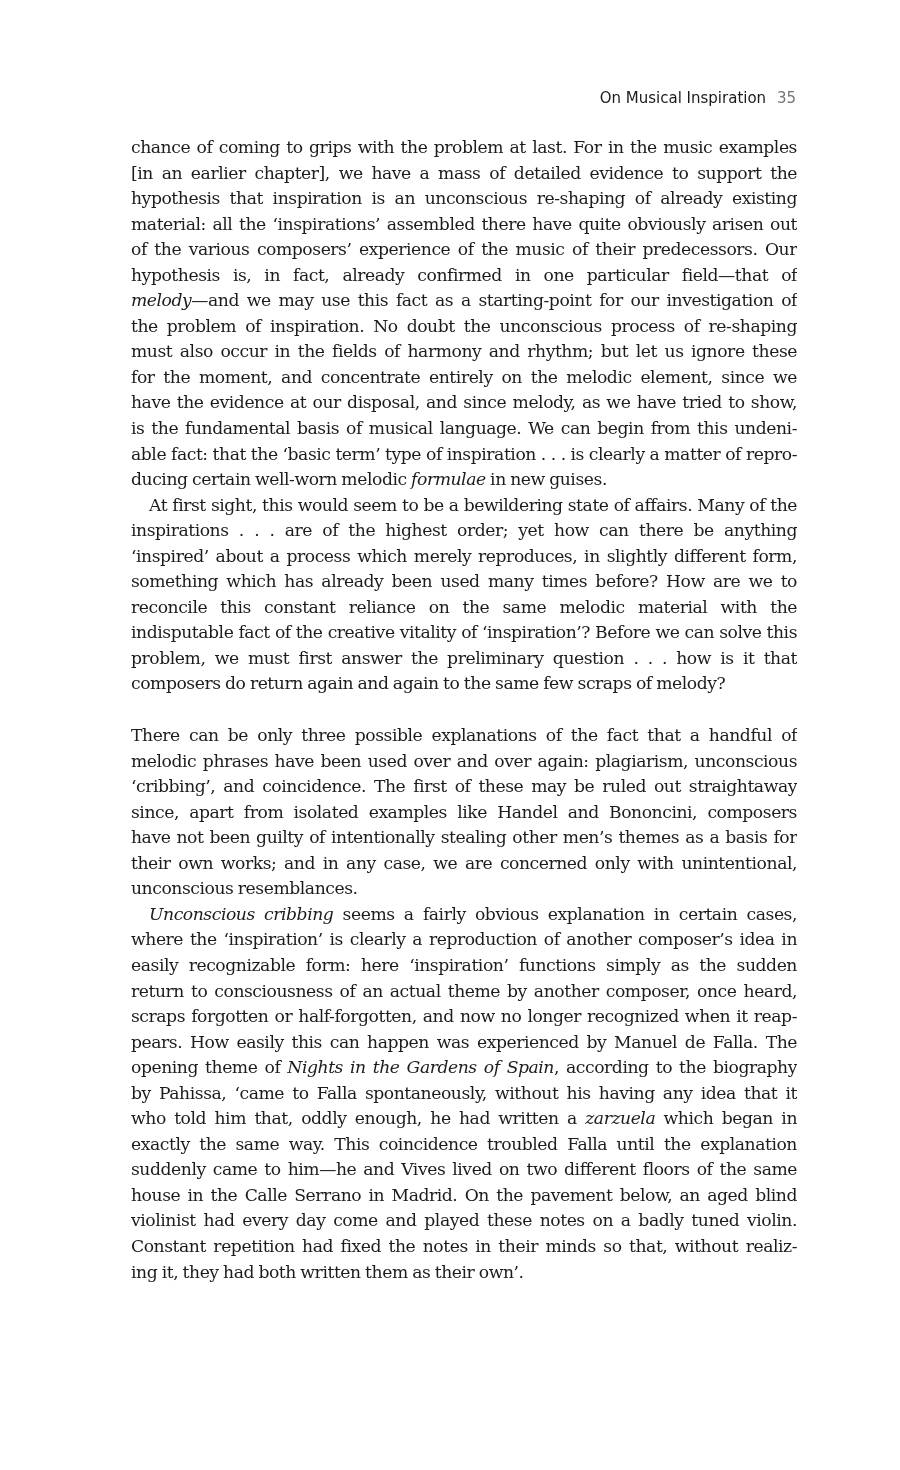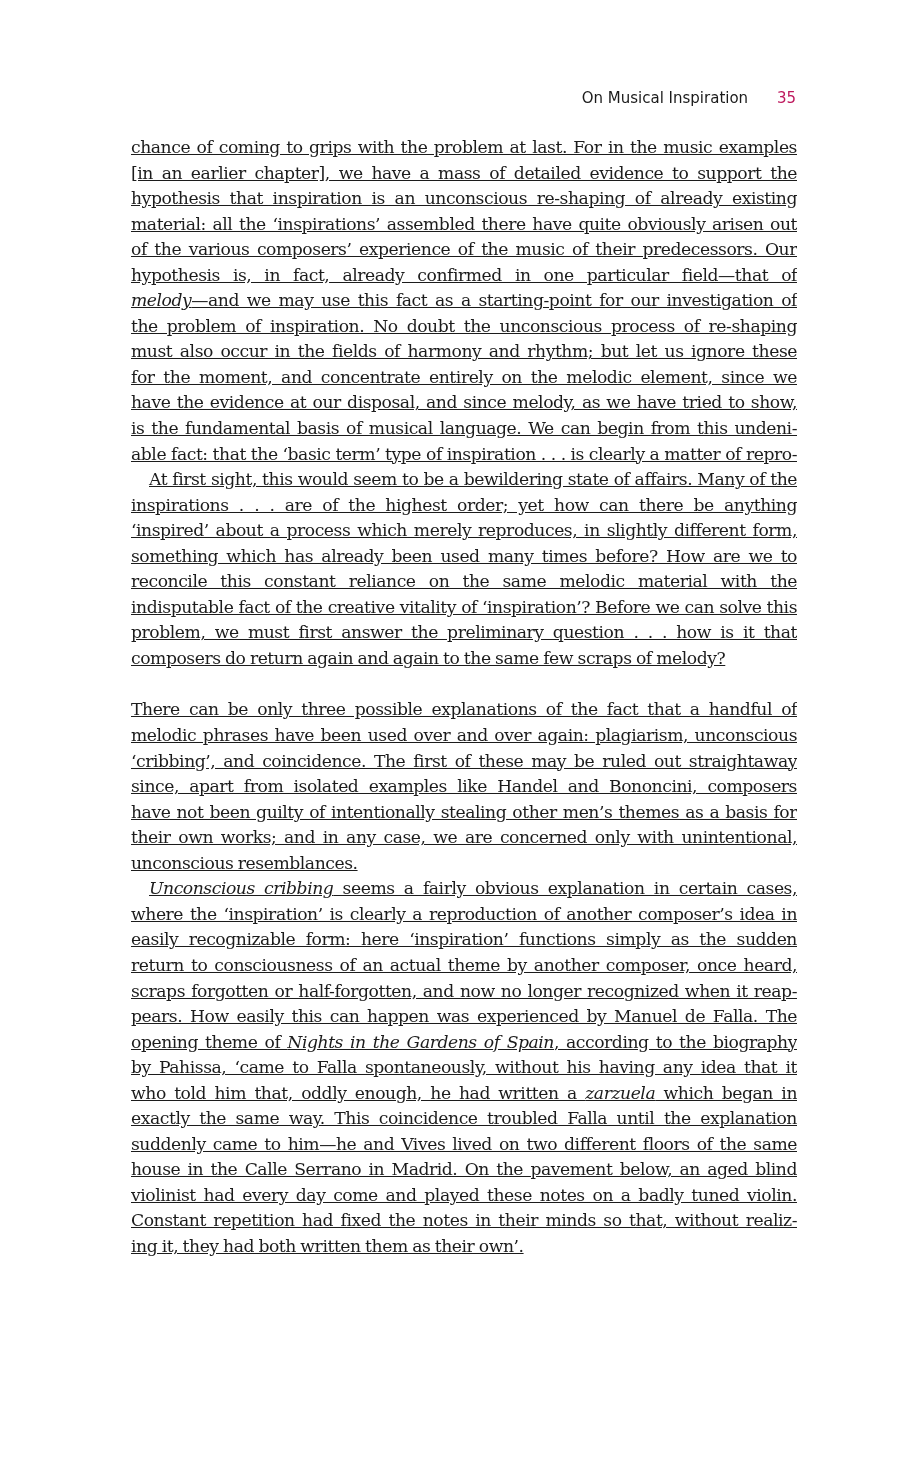--- a/index.html
+++ b/index.html
@@ -3,29 +3,29 @@
 <meta charset="utf-8">
 <style>
   html, body { margin:0; padding:0; background:#ffffff; }
   body { width:900px; height:1470px; position:relative; overflow:hidden; }
   .header {
     position:absolute; top:89px; right:104px;
     font-family:"DejaVu Sans", sans-serif; font-size:15px; color:#1a1a1a;
     white-space:nowrap;
   }
   .header .title { font-weight:normal; }
-  .header .pnum { font-weight:normal; margin-left:24px; color:#be185d; }
+  .header .pnum { font-weight:normal; margin-left:6px; color:#737373; }
   .page {
     position:absolute; left:131px; top:135px; width:666px;
     font-family:"DejaVu Serif", serif; font-size:17.2px; color:#1c1c1c;
     letter-spacing:-0.45px; word-spacing:-0.6px;
   }
   .line {
     height:25.55px; line-height:25.55px; white-space:nowrap;
-    text-align:justify; text-align-last:justify; overflow:hidden;text-decoration:underline;
+    text-align:justify; text-align-last:justify; overflow:hidden;
   }
   .line.last { text-align-last:left; }
   .line.indent { padding-left:18px; }
   .gap { height:26px; }
   em { font-style:italic; }
 </style>
 </head>
 <body>
 
 <div class="header">
@@ -41,20 +41,21 @@
       <div class="line"><span>material: all the ‘inspirations’ assembled there have quite obviously arisen out</span></div>
       <div class="line"><span>of the various composers’ experience of the music of their predecessors. Our</span></div>
       <div class="line"><span>hypothesis is, in fact, already confirmed in one particular field—that of</span></div>
       <div class="line"><em>melody</em><span>—and we may use this fact as a starting-point for our investigation of</span></div>
       <div class="line"><span>the problem of inspiration. No doubt the unconscious process of re-shaping</span></div>
       <div class="line"><span>must also occur in the fields of harmony and rhythm; but let us ignore these</span></div>
       <div class="line"><span>for the moment, and concentrate entirely on the melodic element, since we</span></div>
       <div class="line"><span>have the evidence at our disposal, and since melody, as we have tried to show,</span></div>
       <div class="line"><span>is the fundamental basis of musical language. We can begin from this undeni-</span></div>
       <div class="line"><span>able fact: that the ‘basic term’ type of inspiration . . . is clearly a matter of repro-</span></div>
+      <div class="line last"><span>ducing certain well-worn melodic </span><em>formulae</em><span> in new guises.</span></div>
     </div>
     <div>
       <div class="line indent"><span>At first sight, this would seem to be a bewildering state of affairs. Many of the</span></div>
       <div class="line"><span>inspirations . . . are of the highest order; yet how can there be anything</span></div>
       <div class="line"><span>‘inspired’ about a process which merely reproduces, in slightly different form,</span></div>
       <div class="line"><span>something which has already been used many times before? How are we to</span></div>
       <div class="line"><span>reconcile this constant reliance on the same melodic material with the</span></div>
       <div class="line"><span>indisputable fact of the creative vitality of ‘inspiration’? Before we can solve this</span></div>
       <div class="line"><span>problem, we must first answer the preliminary question . . . how is it that</span></div>
       <div class="line last"><span>composers do return again and again to the same few scraps of melody?</span></div>

